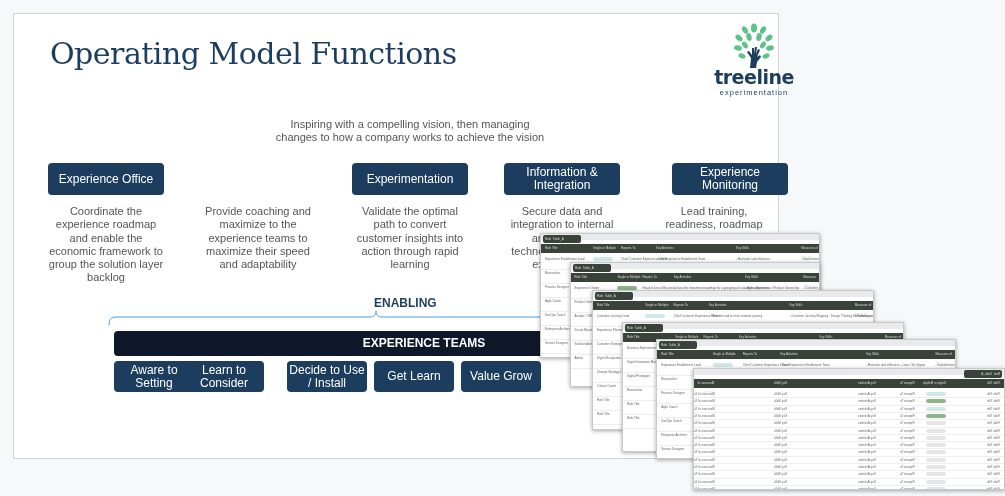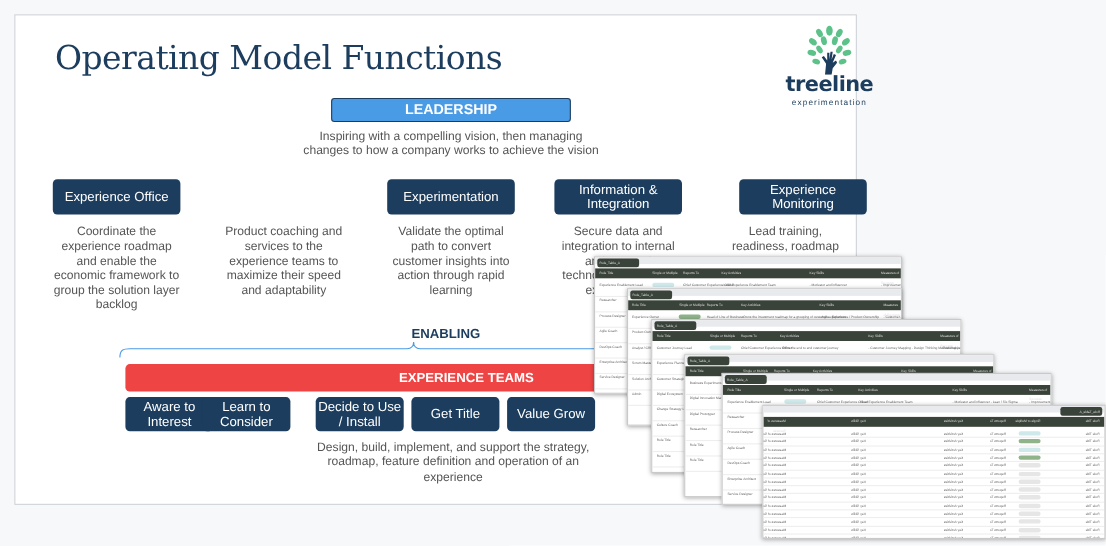--- a/index.html
+++ b/index.html
@@ -8,21 +8,21 @@
   .title { position: absolute; left: 36px; top: 22px; font-family: "DejaVu Serif", serif; font-size: 30px; color: #1c3d5e; letter-spacing: -0.5px; }
   .logo { position: absolute; left: 700px; top: 8px; width: 80px; height: 80px; }
   .logo-word { position: absolute; left: 0; top: 44px; width: 80px; text-align: center; font-family: "DejaVu Sans", sans-serif; font-weight: bold; font-size: 19px; color: #1c3d5e; letter-spacing: -0.5px; }
   .logo-sub { position: absolute; left: 0; top: 66px; width: 80px; text-align: center; font-size: 7.5px; color: #1c3d5e; letter-spacing: 1px; }
   .leader { position: absolute; left: 287px; top: 75px; width: 218px; height: 22px; background: #4a9be6; border: 1px solid #1c3d5e; border-radius: 3px; color: #fff; font-weight: bold; font-size: 13px; text-align: center; line-height: 20px; }
   .leader-desc { position: absolute; left: 255px; top: 104px; width: 282px; text-align: center; font-size: 11px; color: #555; line-height: 13px; }
   .fn { position: absolute; top: 149px; width: 116px; height: 32px; background: #1c3d5e; border-radius: 4px; color: #fff; font-size: 12px; text-align: center; display: flex; align-items: center; justify-content: center; line-height: 13px; }
   .fn-desc { position: absolute; top: 191px; width: 116px; text-align: center; font-size: 11px; color: #555; line-height: 13.3px; }
   .enabling { position: absolute; left: 360px; top: 282px; width: 60px; text-align: center; font-weight: bold; font-size: 12px; color: #1c3d5e; }
   .brace { position: absolute; left: 94px; top: 296px; width: 480px; height: 16px; }
-  .teams-bar { position: absolute; left: 100px; top: 317px; width: 480px; height: 25px; background: #ef4444; border-radius: 4px; color: #fff; font-weight: bold; font-size: 12px; line-height: 25px; text-align: center; padding-left: 140px; }
+  .teams-bar { position: absolute; left: 100px; top: 317px; width: 480px; height: 25px; background: #0f172a; border-radius: 4px; color: #fff; font-weight: bold; font-size: 12px; line-height: 25px; text-align: center; padding-left: 140px; }
   .stage { position: absolute; top: 347px; width: 80px; height: 31px; background: #1c3d5e; border-radius: 4px; color: #fff; font-size: 12px; text-align: center; display: flex; align-items: center; justify-content: center; line-height: 13px; }
   .teams-desc { position: absolute; left: 258px; top: 387px; width: 280px; text-align: center; font-size: 11px; color: #555; line-height: 13.3px; }
 
   .win { position: absolute; background: #fff; box-shadow: 0 1px 4px rgba(0,0,0,0.35); border: 1px solid #c9c9c9; overflow: hidden; }
   .win .bar { position: absolute; left: 0; right: 0; top: 0; height: 6px; background: #e8eaed; }
   .win .hdr { position: absolute; left: 0; right: 0; top: 10px; height: 9px; background: #3a4339; }
   .win .tabchip { position: absolute; left: 2px; top: 1px; height: 8px; width: 38px; background: #3a4339; border-radius: 2px; color: #ddd; font-size: 3px; line-height: 8px; padding-left: 2px; }
   .win .hcell { position: absolute; top: 10px; height: 9px; color: #ddd; font-size: 3px; line-height: 9px; }
   .win .row { position: absolute; left: 0; right: 0; height: 1px; background: #eee; }
   .win .cell { position: absolute; color: #666; font-size: 3px; line-height: 4px; white-space: nowrap; }
@@ -50,45 +50,43 @@
         <ellipse cx="49" cy="23" rx="2.4" ry="3.8" transform="rotate(35 49 23)"></ellipse>
         <ellipse cx="28" cy="34" rx="2.4" ry="3.6" transform="rotate(-70 28 34)"></ellipse>
         <ellipse cx="52" cy="34" rx="2.4" ry="3.6" transform="rotate(70 52 34)"></ellipse>
       </g>
       <path d="M36 46 L37 36 L33 30 L35 29 L38 33 L38 26 L40 26 L40 32 L41 25 L43 25 L42 32 L44 27 L46 28 L43 35 L46 33 L47 35 L43 40 L42 46 Z" fill="#1c3d5e"></path>
     </svg>
     <div class="logo-word">treeline</div>
     <div class="logo-sub">experimentation</div>
   </div>
 
-  <div class="leader">LEADERSHIP</div>
   <div class="leader-desc">Inspiring with a compelling vision, then managing changes to how a company works to achieve the vision</div>
 
   <div class="fn" style="left:34px">Experience Office</div>
   <div class="fn-desc" style="left:34px">Coordinate the experience roadmap and enable the economic framework to group the solution layer backlog</div>
-  <div class="fn-desc" style="left:186px">Product coaching and services to the experience teams to maximize their speed and adaptability</div>
+  <div class="fn-desc" style="left:186px">Provide coaching and maximize to the experience teams to maximize their speed and adaptability</div>
   <div class="fn" style="left:338px">Experimentation</div>
   <div class="fn-desc" style="left:338px">Validate the optimal path to convert customer insights into action through rapid learning</div>
   <div class="fn" style="left:490px">Information &amp; Integration</div>
   <div class="fn-desc" style="left:490px">Secure data and integration to internal and external technology to enable experiences</div>
   <div class="fn" style="left:658px">Experience Monitoring</div>
   <div class="fn-desc" style="left:642px">Lead training, readiness, roadmap</div>
 
   <div class="enabling">ENABLING</div>
   <svg class="brace" viewBox="0 0 480 16">
     <path d="M1 15 C1 8 4 7 10 7 L262 7 C266 7 268 5 268 1 C268 5 270 7 274 7 L470 7 C476 7 479 8 479 15" fill="none" stroke="#4a9be6" stroke-width="1"></path>
   </svg>
 
   <div class="teams-bar">EXPERIENCE TEAMS</div>
-  <div class="stage" style="left:100px">Aware to Interest</div>
+  <div class="stage" style="left:100px">Aware to Setting</div>
   <div class="stage" style="left:170px">Learn to Consider</div>
   <div class="stage" style="left:273px">Decide to Use / Install</div>
-  <div class="stage" style="left:360px">Get Title</div>
+  <div class="stage" style="left:360px">Get Learn</div>
   <div class="stage" style="left:447px">Value Grow</div>
-  <div class="teams-desc">Design, build, implement, and support the strategy, roadmap, feature definition and operation of an experience</div>
 </div>
 
 <div id="tables">
     <div class="win" style="left: 540px; top: 233px; width: 280px; height: 125px; z-index: 1;">
       <div class="bar"></div>
       <div class="hdr"></div>
       <div class="tabchip">Role_Table_A</div>
       <div class="hcell" style="left: 4px;">Role Title</div>
       <div class="hcell" style="left: 52px;">Single or Multiple</div>
       <div class="hcell" style="left: 80px;">Reports To</div>

